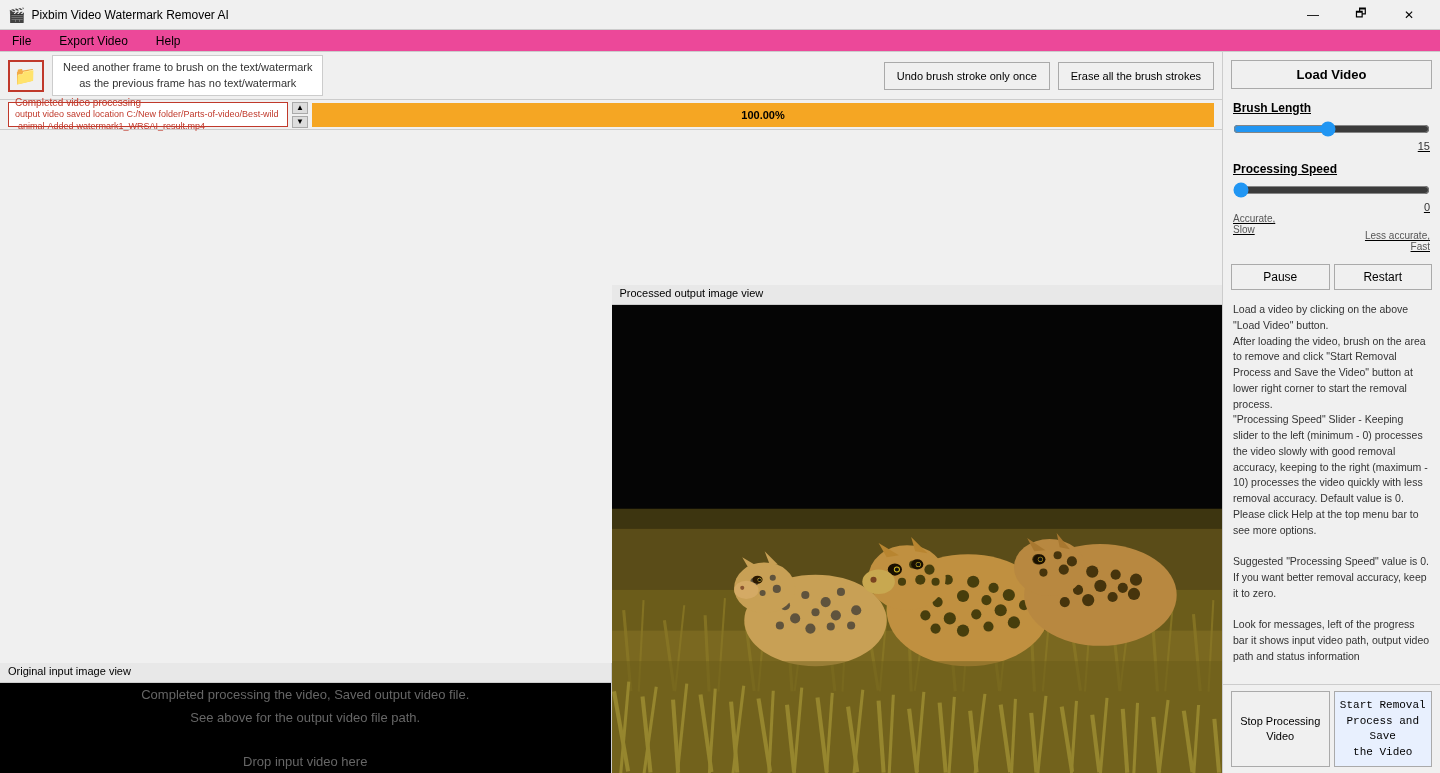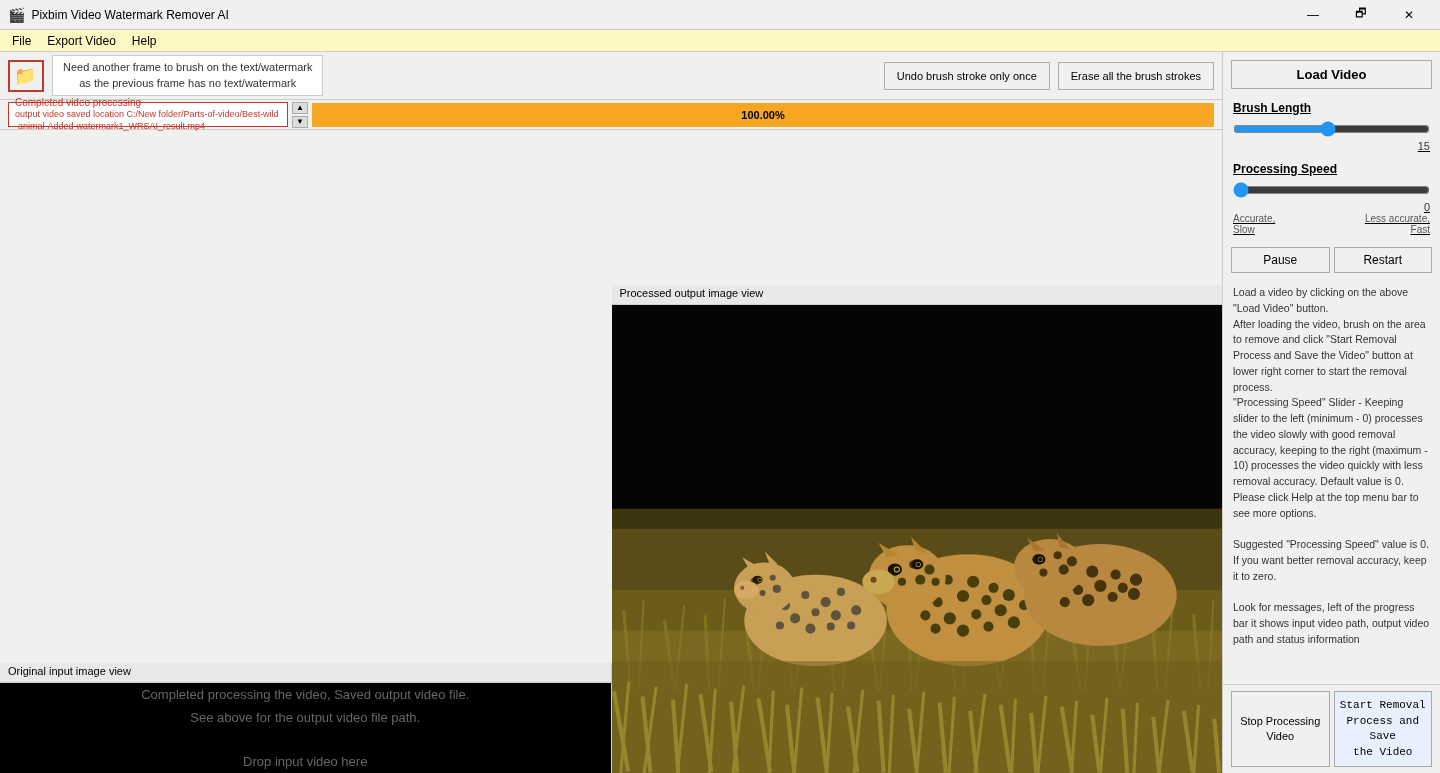--- a/index.html
+++ b/index.html
@@ -35,26 +35,27 @@
       height: 30px;
       display: flex;
       align-items: center;
       justify-content: center;
       cursor: pointer;
       font-size: 12px;
     }
 
     
     #menubar {
-      background: #fef9c3;
+      background: #ec4899;
       height: 22px;
       display: flex;
       align-items: center;
       padding: 0 4px;
       border-bottom: 1px solid #ccc;
+      gap: 12px;
     }
     .menu-item {
       padding: 2px 8px;
       cursor: pointer;
       font-size: 12px;
     }
 
     
     #main {
       display: flex;
@@ -601,21 +602,21 @@
     <div class="sidebar-section">
       <div class="sidebar-label">Processing Speed</div>
       <div class="slider-container">
         <input type="range" min="0" max="10" value="0" style="accent-color: rgb(33, 150, 243);">
         <div class="slider-value-row">
           <span>0</span>
         </div>
         <div class="speed-labels">
           <span style="white-space:pre-line;">Accurate,
 Slow</span>
-          <span style="white-space:pre-line; text-align:right;">Less accurate,
+          <span style="white-space:pre-line; text-align:right;margin-top:17px;">Less accurate,
 Fast</span>
         </div>
       </div>
     </div>
 
     <div class="pause-restart-row">
       <button class="pr-btn">Pause</button>
       <button class="pr-btn">Restart</button>
     </div>
 

